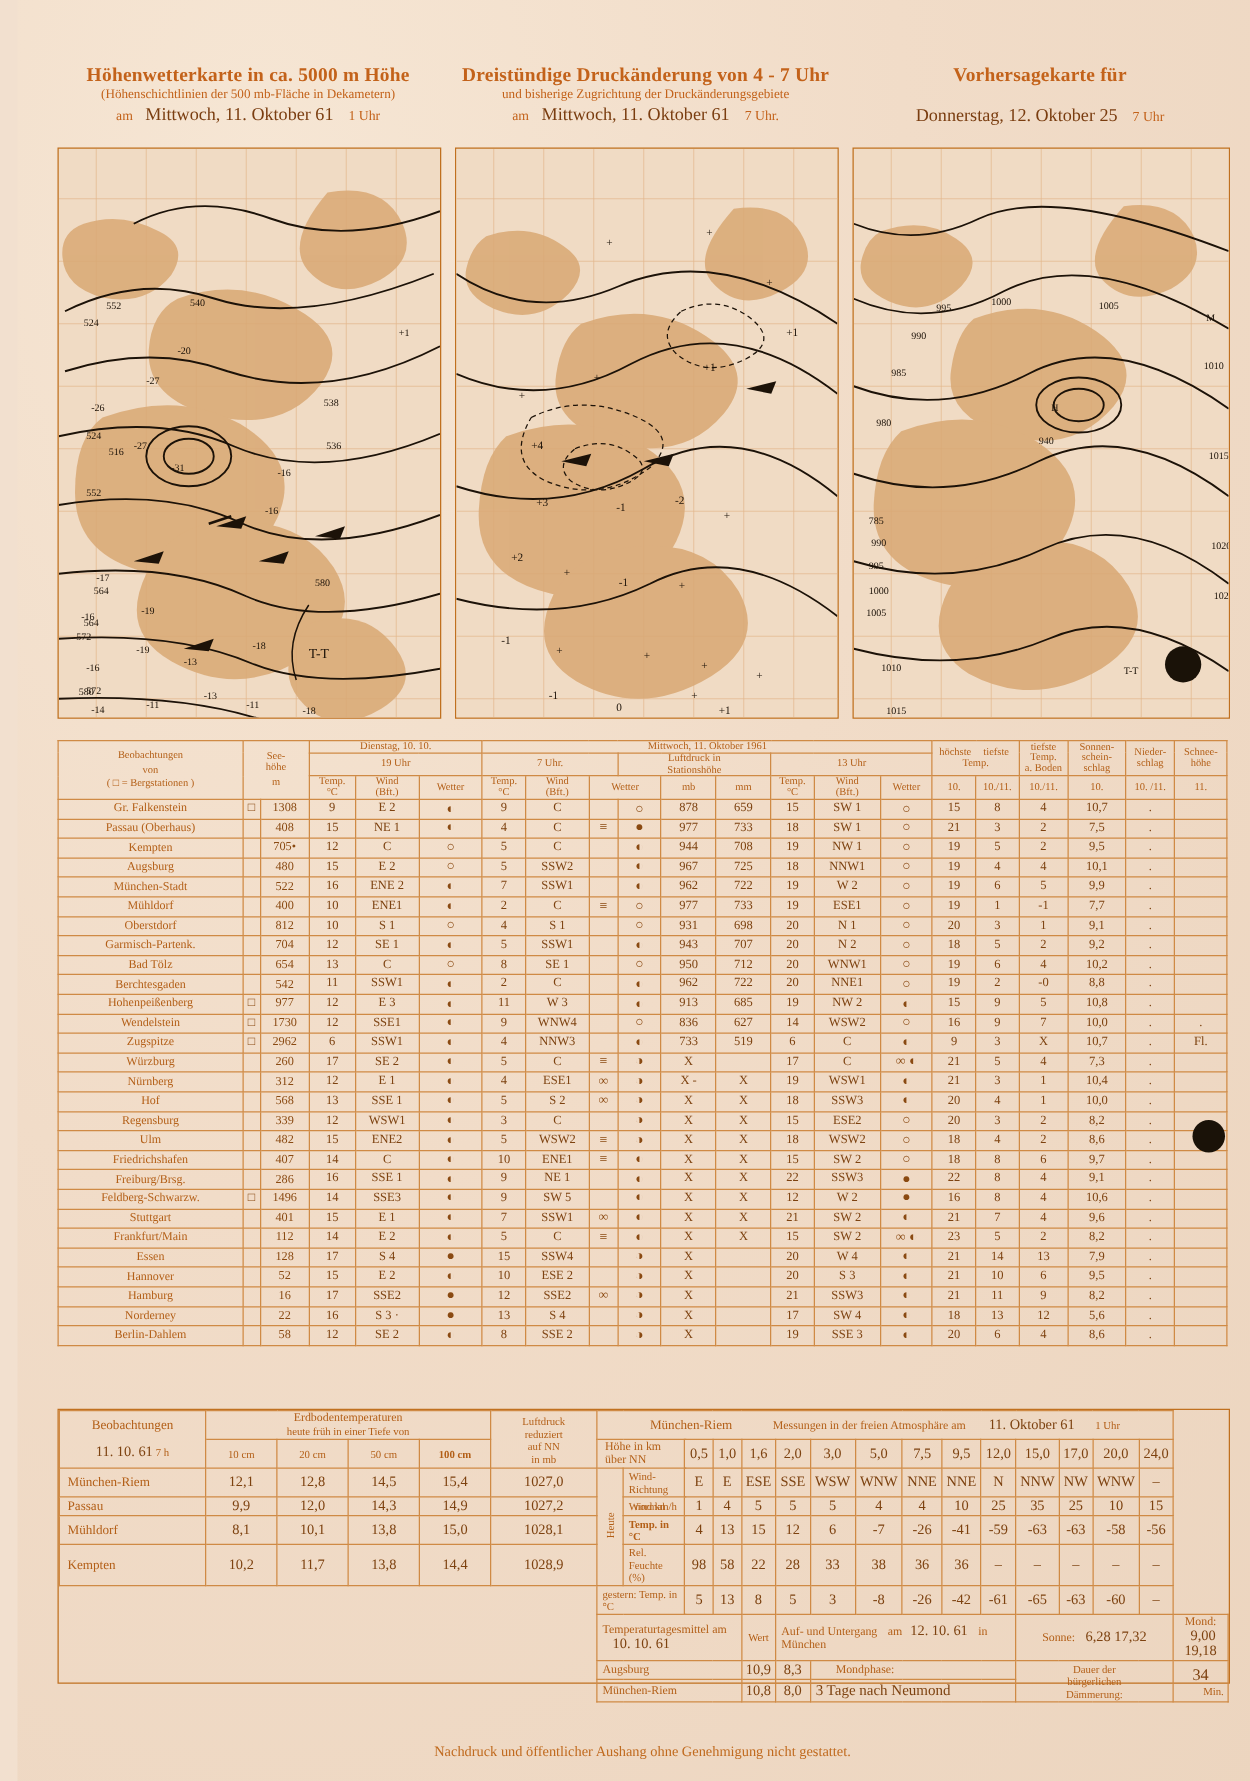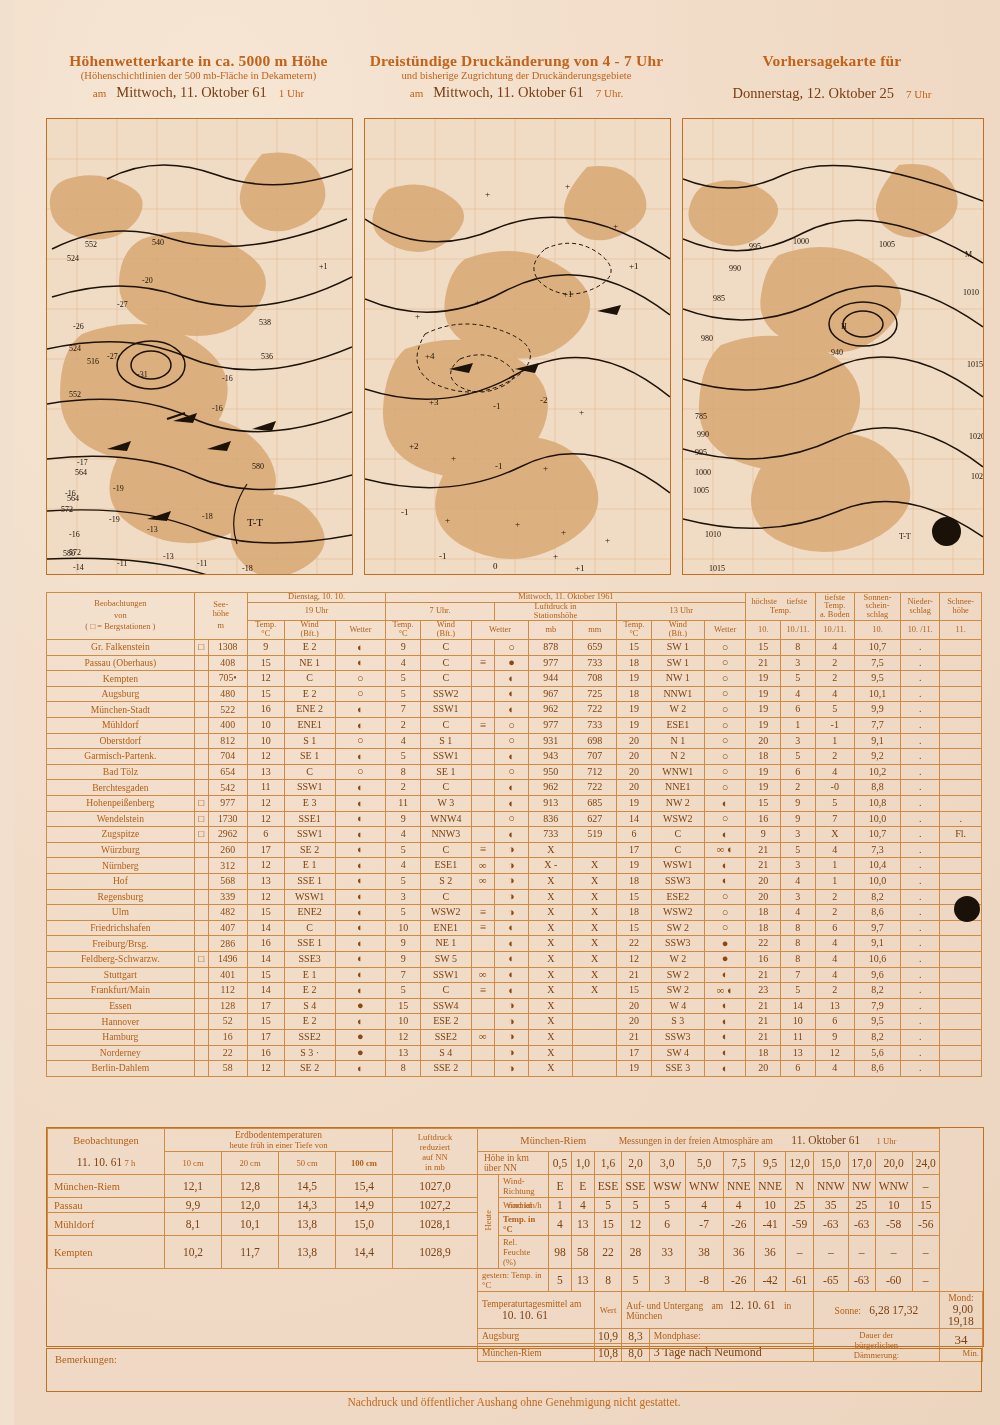--- a/index.html
+++ b/index.html
@@ -1209,21 +1209,21 @@
         <td class="v">-65</td>
         <td class="v">-63</td>
         <td class="v">-60</td>
         <td class="v">–</td>
       </tr>
 
       <tr>
         <td colspan="6" style="border:none;"></td>
         <td colspan="5" style="text-align:left;padding-left:4px;">
           <span>Temperaturtagesmittel am</span>
-          <span class="v" style="margin-left:20px;">10. 10. 61</span>
+          <span class="v" style="margin-left:8px;">10. 10. 61</span>
         </td>
         <td class="sm" style="text-align:center;">Wert</td>
         <td colspan="6" style="text-align:left;padding-left:4px;">
           <span>Auf- und Untergang</span>
           <span style="margin-left:6px;">am</span>
           <span class="v" style="margin-left:4px;">12. 10. 61</span>
           <span style="margin-left:6px;">in München</span>
         </td>
         <td colspan="4" style="text-align:center;">
           <span>Sonne:</span>
@@ -1232,21 +1232,21 @@
         <td colspan="3" style="text-align:center;">
           <span>Mond:</span>
           <span class="v" style="margin-left:4px;text-align:right;">9,00  19,18</span>
         </td>
       </tr>
       <tr>
         <td colspan="6" style="border:none;"></td>
         <td colspan="5" style="text-align:left;padding-left:4px;">Augsburg</td>
         <td class="v">10,9</td>
         <td class="v">8,3</td>
-        <td colspan="5" style="text-align:left;padding-left:4px;">
+        <td colspan="5" style="text-align:left;padding-left:20px;">
           <span>Mondphase:</span>
         </td>
         <td colspan="4" rowspan="2" class="sm" style="text-align:center;">
           <div>Dauer der</div>
           <div>bürgerlichen</div>
           <div>Dämmerung:</div>
         </td>
         <td colspan="3" rowspan="2" style="text-align:center;">
           <div class="v" style="font-size:13px;">34</div>
           <div class="sm" style="text-align:right;">Min.</div>
@@ -1257,19 +1257,16 @@
         <td colspan="5" style="text-align:left;padding-left:4px;">München-Riem</td>
         <td class="v">10,8</td>
         <td class="v">8,0</td>
         <td colspan="5" class="v" style="text-align:left;padding-left:4px;font-size:12px;">3 Tage nach Neumond</td>
       </tr>
     </tbody>
       </table>
     <div style="position:absolute;left:456px;top:72px;width:34px;height:14px;text-align:center;font-size:8.5px;color:#b35f17;">normal</div>
   </div>
 
-  <div class="notes">
-    <span>Bemerkungen:</span>
-  </div>
   <div class="footer">Nachdruck und öffentlicher Aushang ohne Genehmigung nicht gestattet.</div>
 
   <div class="blob" style="left:940px;top:896px;width:26px;height:26px;"></div>
 </div>
 
 </body></html>

